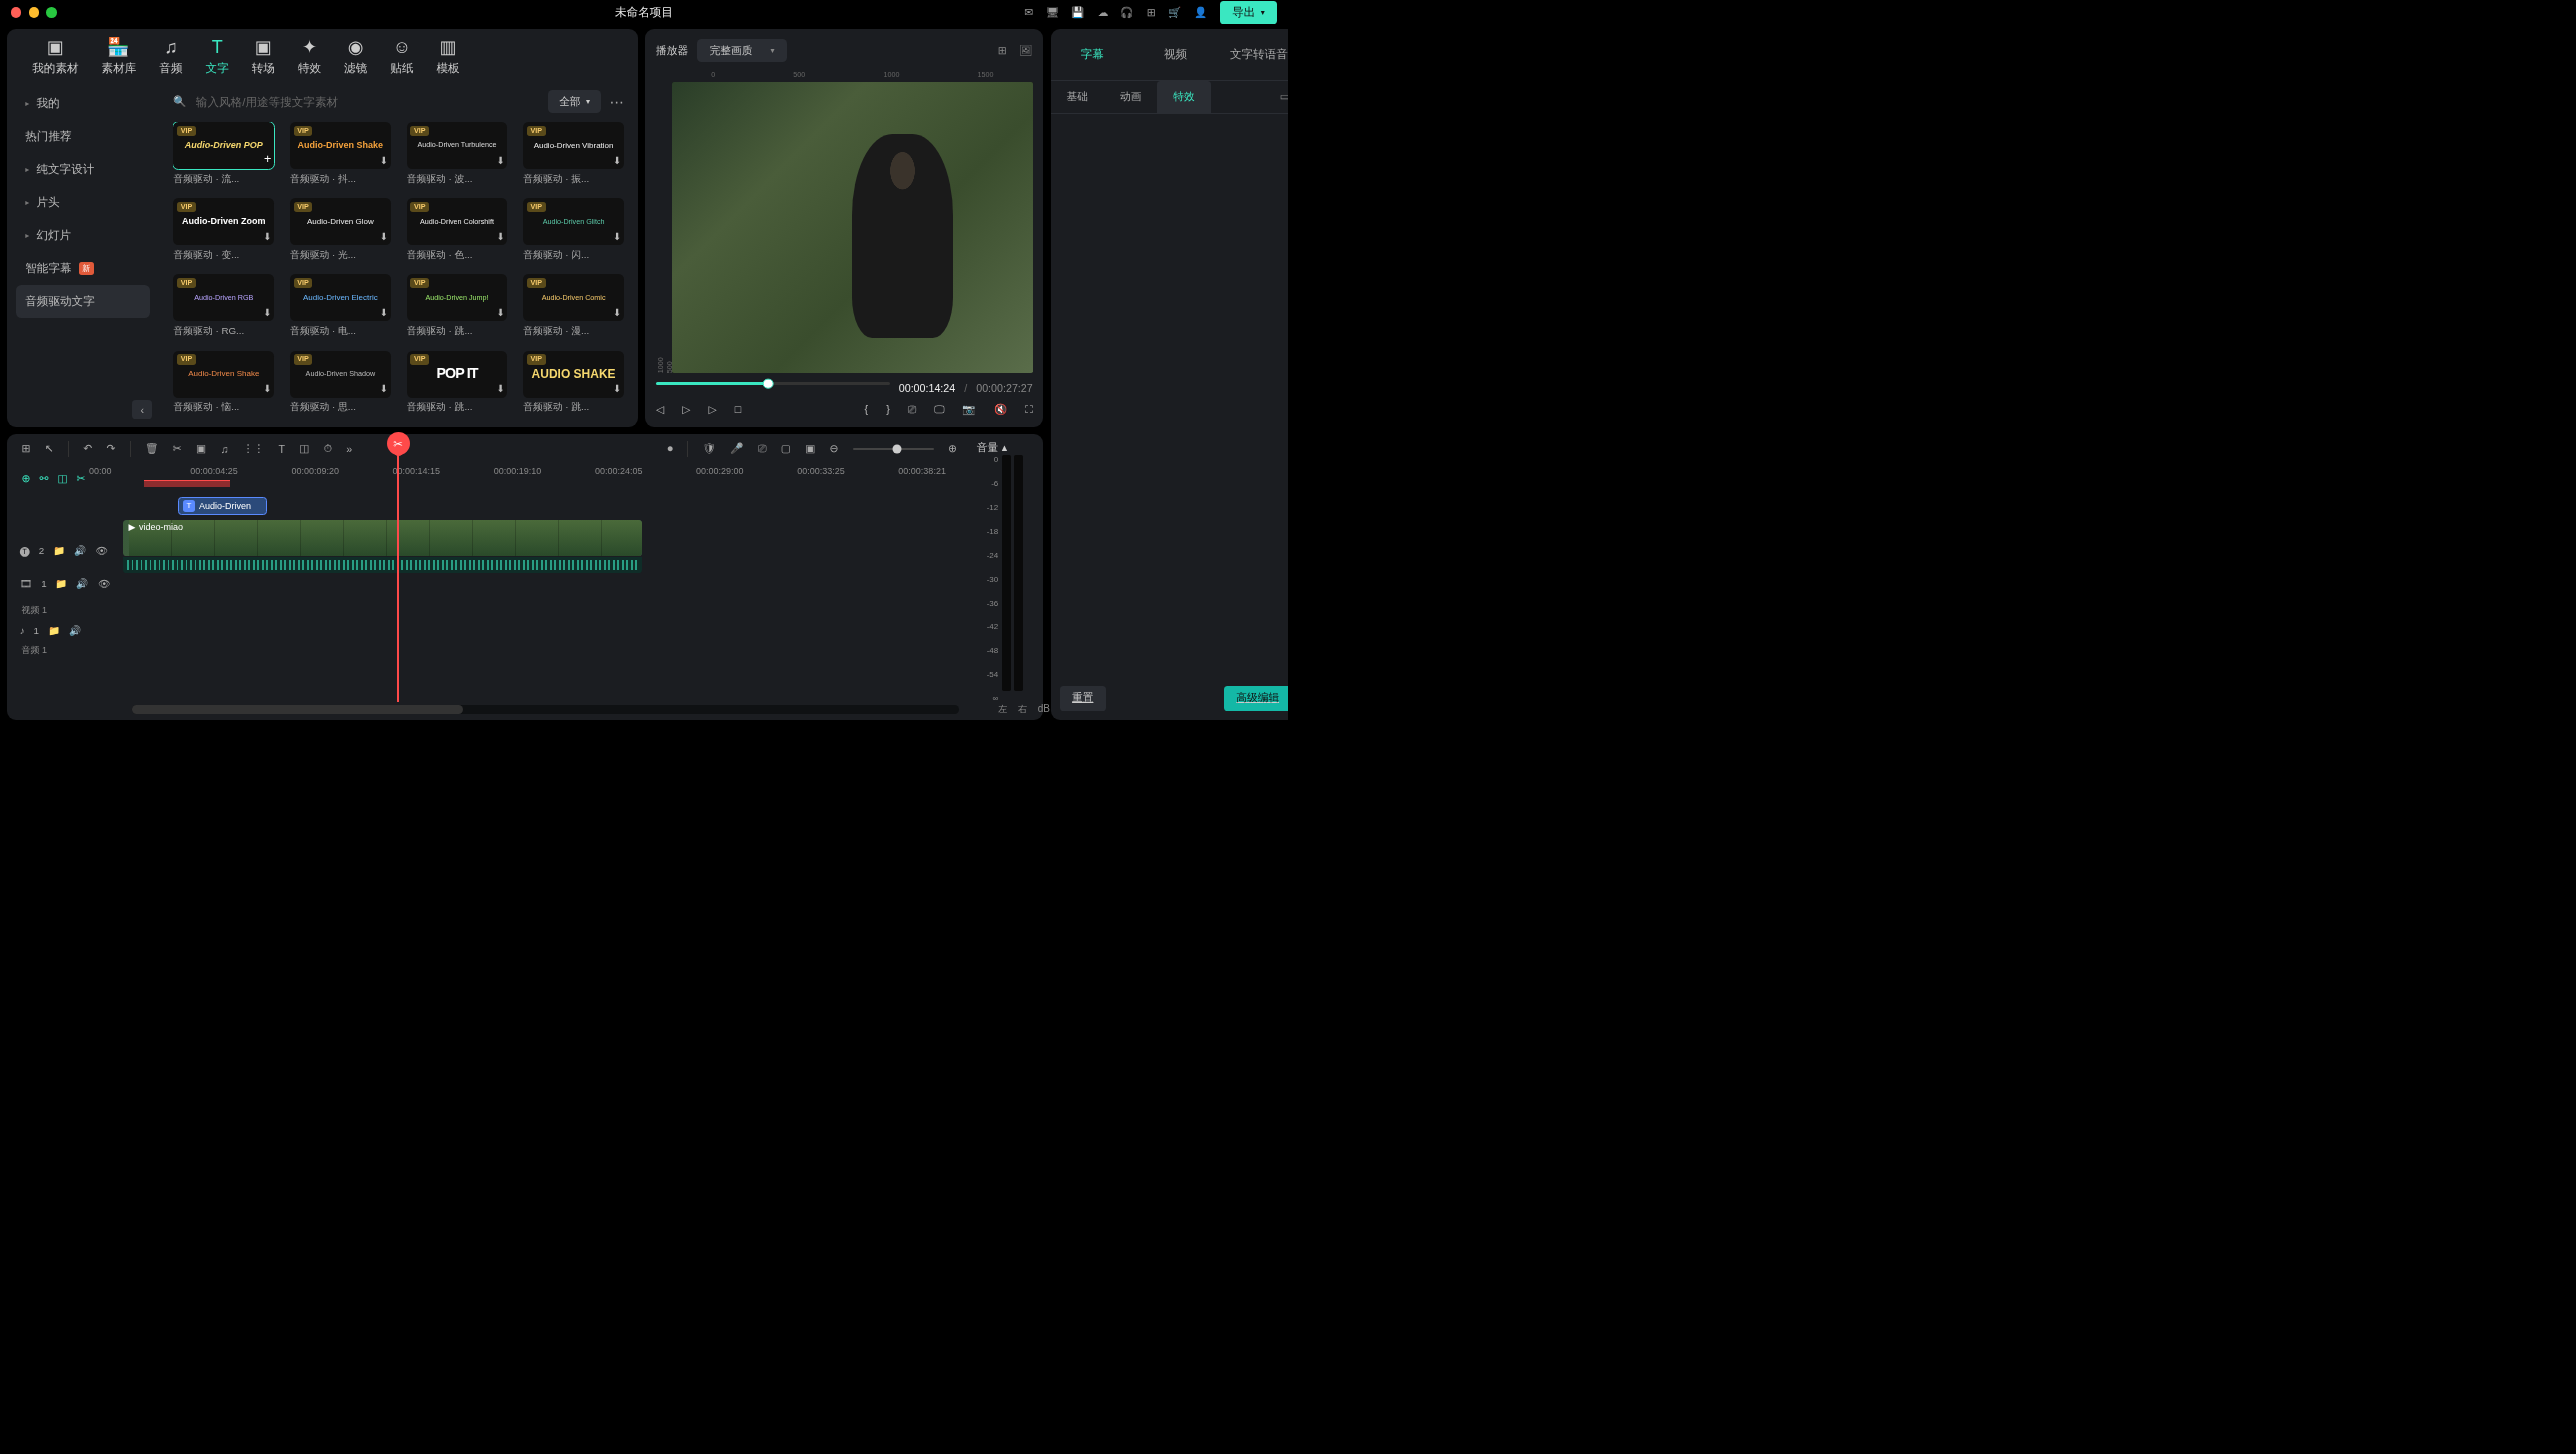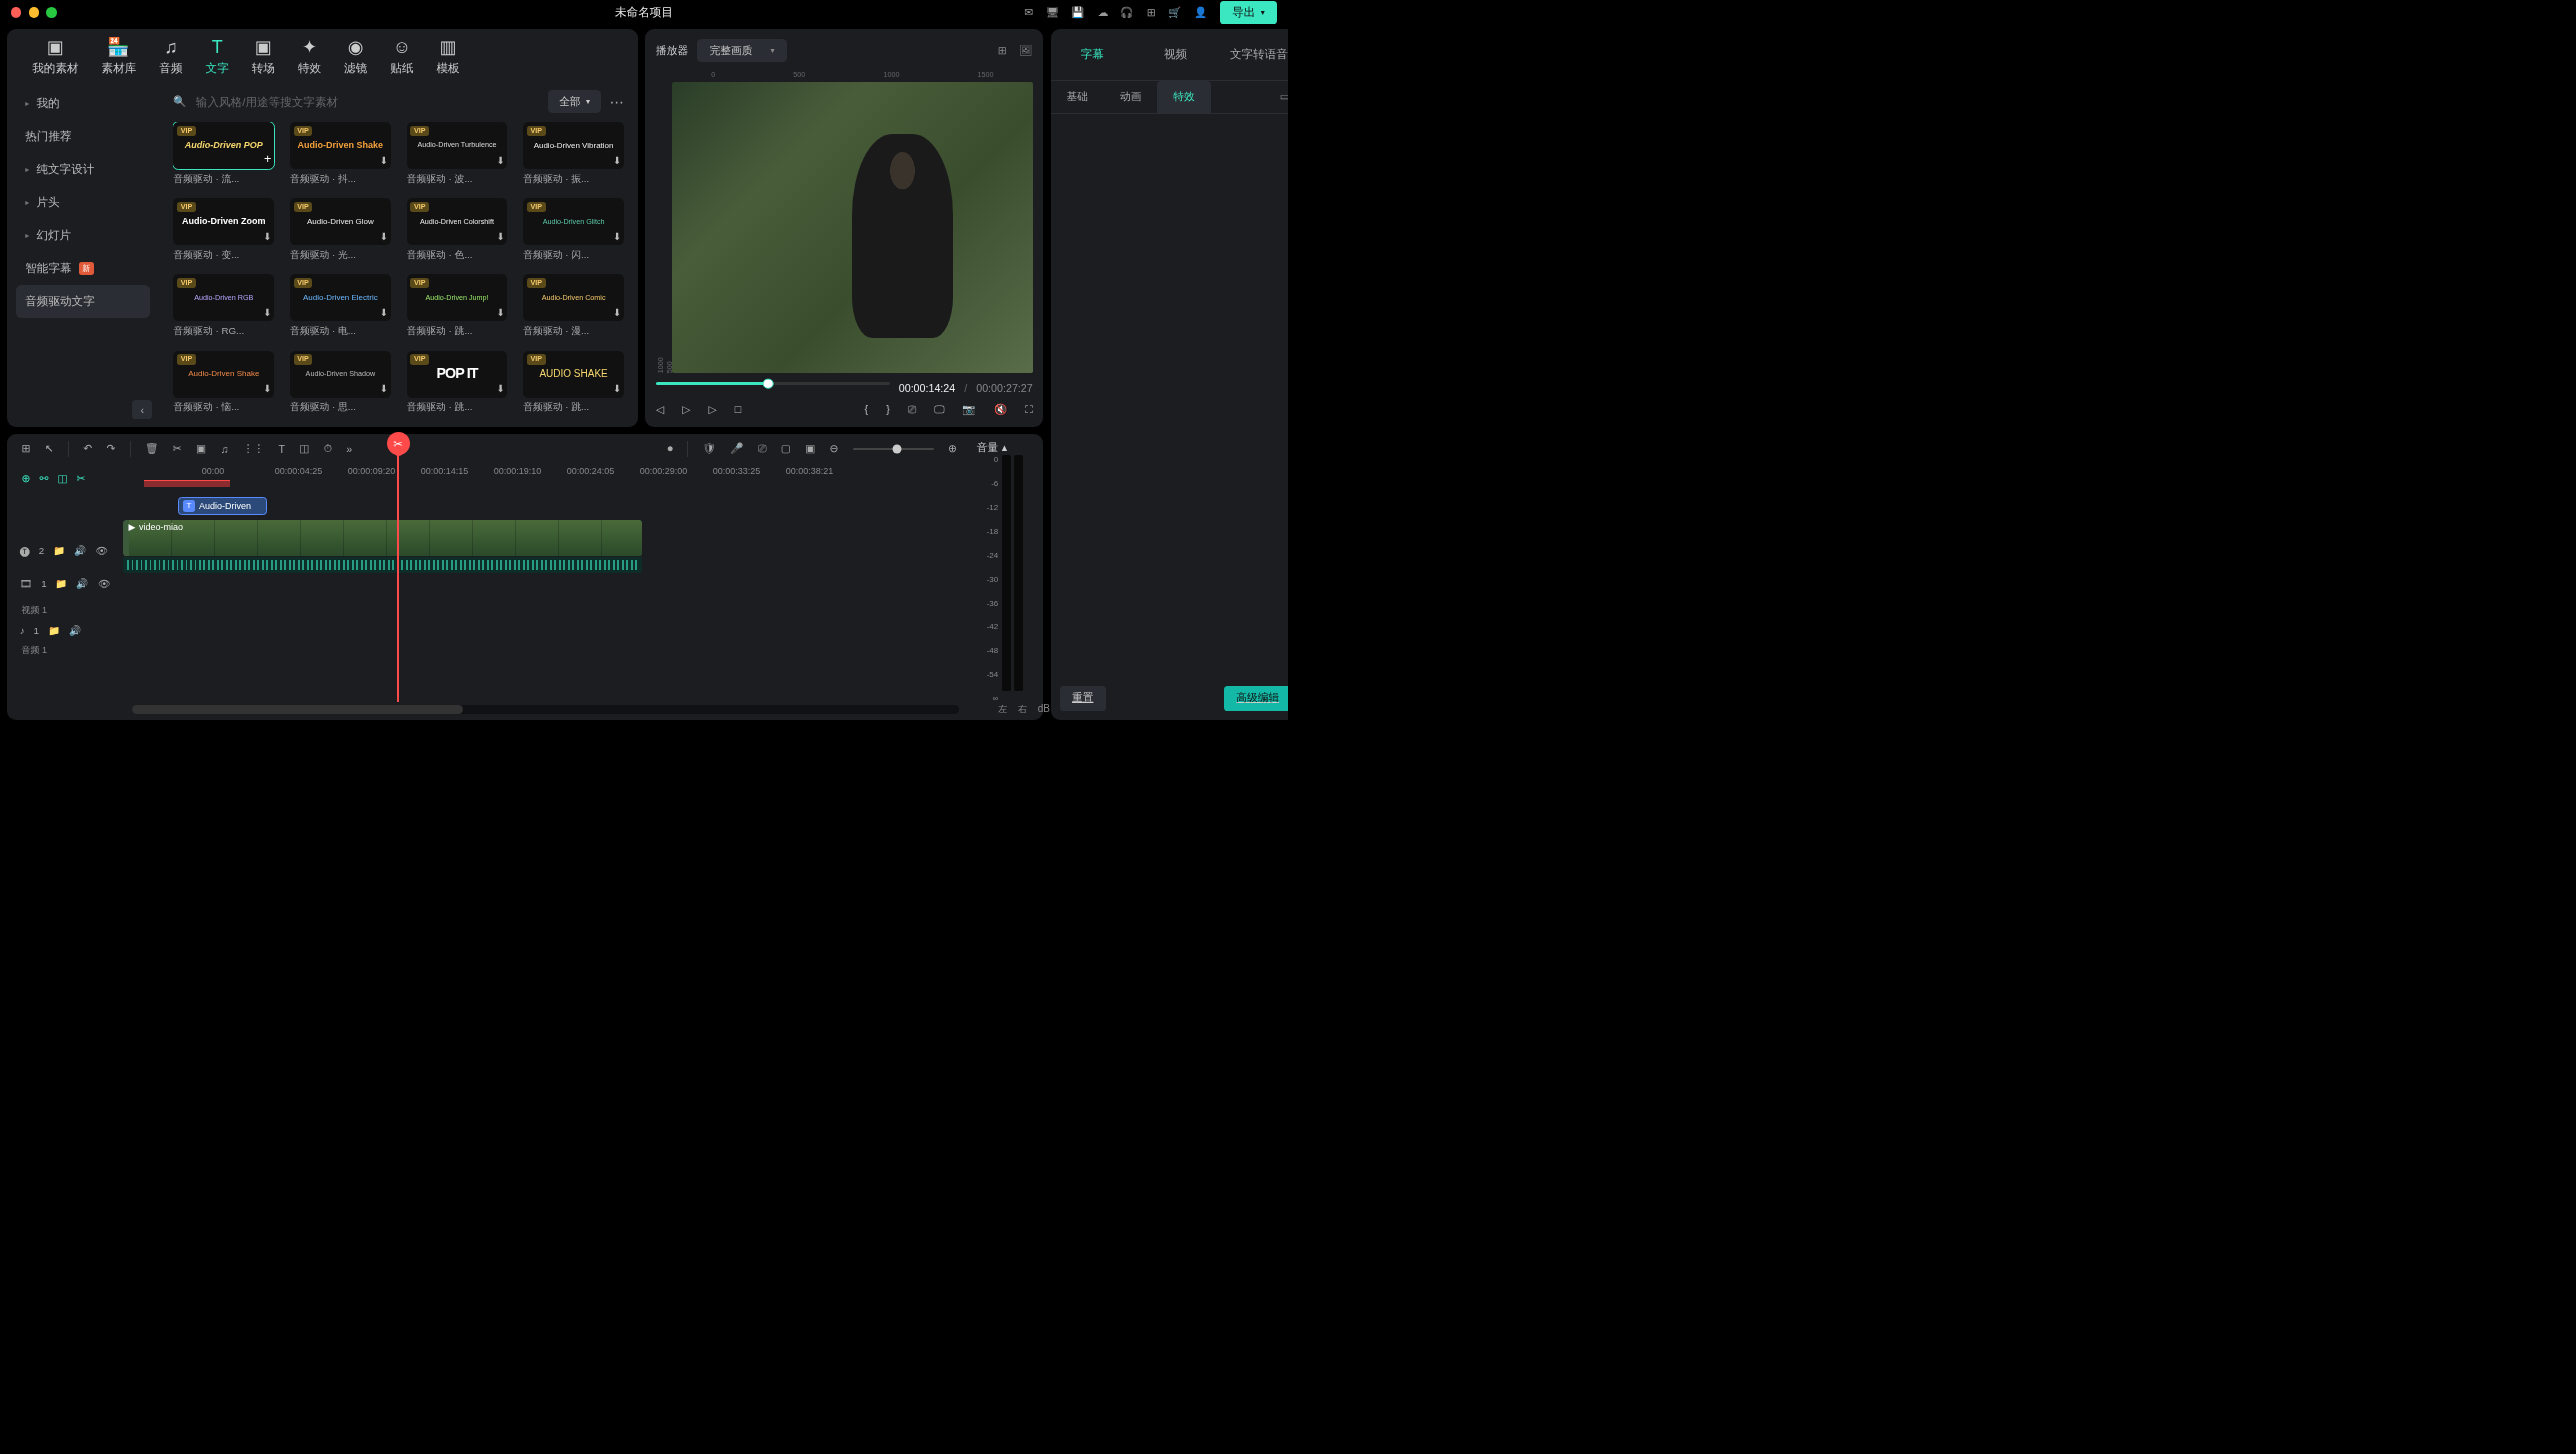--- a/index.html
+++ b/index.html
@@ -61,21 +61,21 @@
 .th-glow { color: #eee; font-size: 8px; }
 .th-color { color: #eee; font-size: 7.2px; }
 .th-glitch { color: #5cc8a8; font-size: 7.2px; }
 .th-rgb { color: #b8a5ff; font-size: 7.2px; }
 .th-elec { color: #6bb8ff; font-size: 8px; }
 .th-jump { color: #9be86b; font-size: 7.2px; }
 .th-comic { color: #f5c96b; font-size: 7.2px; }
 .th-shake2 { color: #f08a4a; font-size: 8px; }
 .th-shadow { color: #bbb; font-size: 7.2px; }
 .th-popit { color: #fff; font-weight: 900; font-size: 14.3px; letter-spacing: -0.9px; }
-.th-as { color: #f5d76e; font-size: 10px; font-weight: 400; text-align: right; }
+.th-as { color: #f5d76e; font-size: 12px; font-weight: 700; text-align: right; }
 
 
 .player-panel { grid-column: 2; grid-row: 1; display: flex; flex-direction: column; padding: 7.2px 10.7px; }
 .player-head { display: flex; align-items: center; gap: 9px; padding: 3.6px 0 7.2px; }
 .quality-dd { background: #2a2d33; padding: 4.5px 12.5px; border-radius: 4.5px; display: flex; align-items: center; gap: 18px; }
 .quality-dd::after { content: "▾"; font-size: 8px; color: #888; }
 .player-head-r { margin-left: auto; display: flex; gap: 12.5px; color: #888; }
 .ruler-stage { flex: 1; position: relative; display: flex; }
 .ruler-v { width: 16px; display: flex; flex-direction: column; justify-content: space-around; color: #666; font-size: 7.2px; writing-mode: vertical-rl; transform: rotate(180deg); }
 .ruler-h { position: absolute; top: 0; left: 16px; right: 0; height: 12.5px; display: flex; justify-content: space-around; color: #666; font-size: 7.2px; }
@@ -120,21 +120,21 @@
 .tl-main { flex: 1; display: flex; flex-direction: column; padding: 7.2px 0 0; }
 .tl-toolbar { display: flex; align-items: center; gap: 14.3px; padding: 0 14.3px 7.2px; color: #aaa; }
 .tl-tool { cursor: pointer; }
 .tl-sep { width: 0.9px; height: 16px; background: #333; }
 .tl-toolbar-r { margin-left: auto; display: flex; gap: 14.3px; align-items: center; }
 .zoom-track { width: 81px; height: 2.7px; background: #444; border-radius: 1.8px; position: relative; }
 .zoom-thumb { position: absolute; left: 55%; top: 50%; transform: translate(-50%, -50%); width: 9px; height: 9px; background: #ccc; border-radius: 50%; }
 .tl-ruler-row { display: flex; padding: 0 0 0 14.3px; align-items: center; gap: 3.6px; }
 .tl-link-icos { display: flex; gap: 9px; color: #3ae7c1; }
 .tl-ruler { flex: 1; position: relative; height: 29px; }
-.tl-ticks { display: flex; justify-content: center; color: #888; font-size: 9px; padding: 1.8px 0; }
+.tl-ticks { display: flex; justify-content: space-between; color: #888; font-size: 9px; padding: 1.8px 0; }
 .tl-ticks span { width: 73px; }
 .tl-selection { position: absolute; left: 55px; width: 86px; top: 16px; height: 7.2px; background: rgba(255,60,60,0.5); border-top: 1.8px solid #ff4a4a; }
 .tl-tracks { flex: 1; position: relative; display: flex; }
 .track-headers { width: 116px; display: flex; flex-direction: column; padding-left: 12.5px; }
 .tr-head { display: flex; align-items: center; gap: 9px; color: #aaa; font-size: 9.8px; }
 .tr-head-row1 { height: 25px; }
 .tr-head-row2 { height: 41px; }
 .tr-head-row3 { height: 27px; }
 .tr-sub { color: #888; font-size: 9px; padding-left: 1.8px; }
 .track-lanes { flex: 1; position: relative; }

